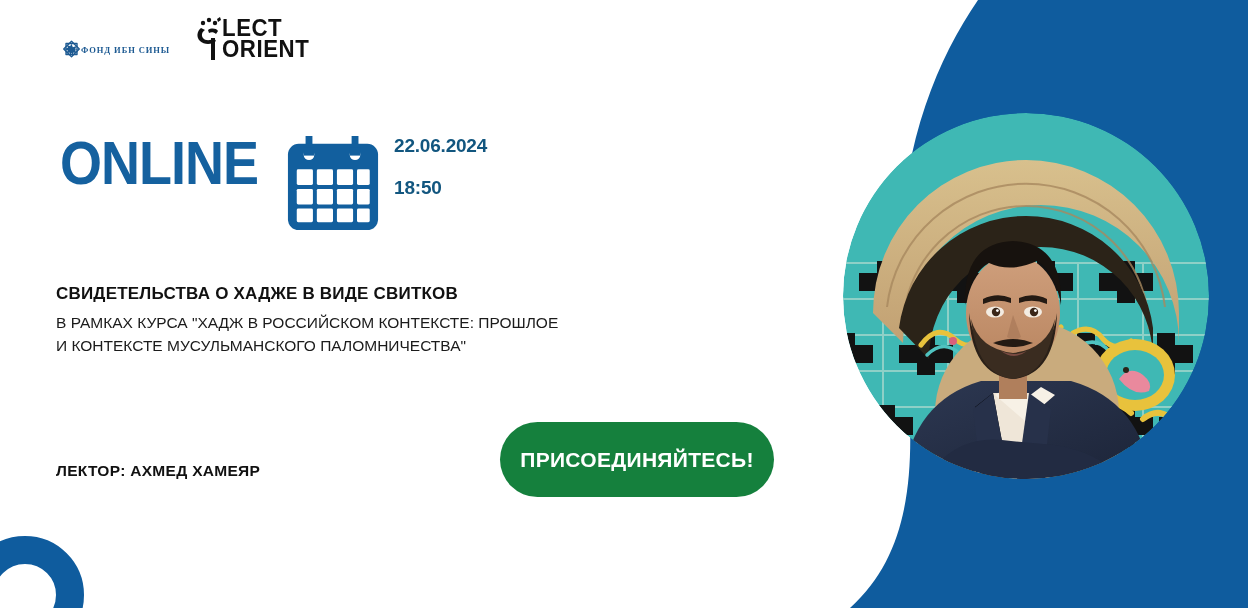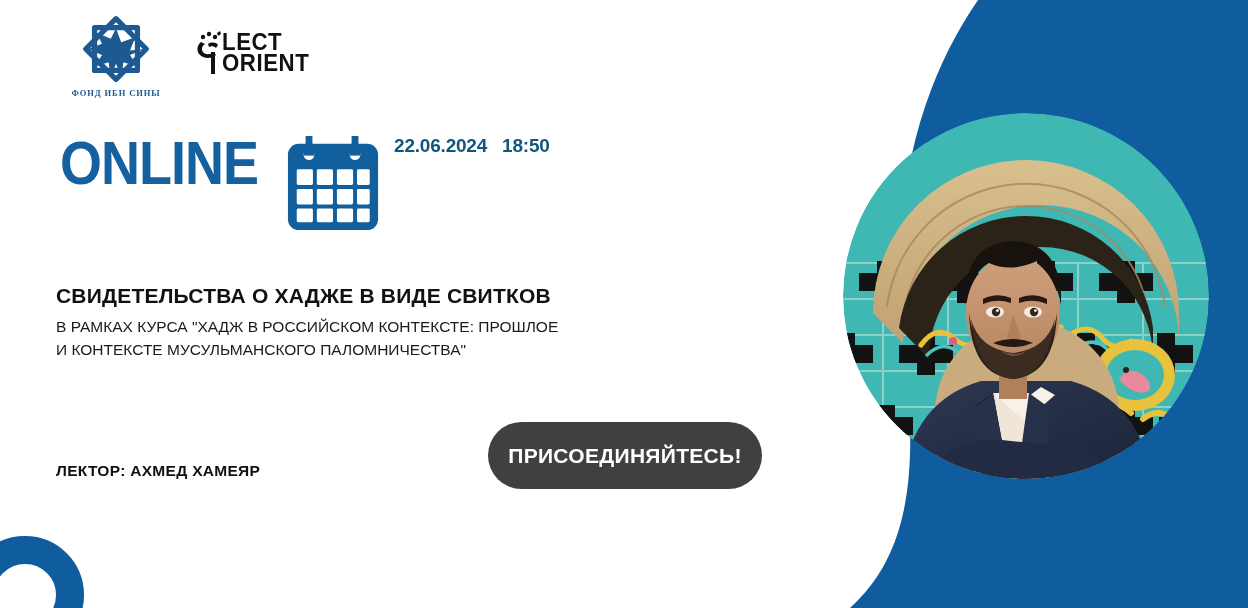--- a/index.html
+++ b/index.html
@@ -49,40 +49,40 @@
     position: absolute;
     left: 62px;
     top: 12px;
     display: flex;
     align-items: flex-start;
     gap: 24px;
     z-index: 4;
   }
   .logo-ibnsina {
     display: flex;
-    flex-direction: column;
+    flex-direction: row;
     align-items: center;
     width: 108px;
   }
   .logo-ibnsina .mark { width: 74px; height: 74px; display: block; }
   .logo-ibnsina .caption {
     font-family: "Liberation Serif", serif;
     font-size: 8.5px;
     font-weight: bold;
     letter-spacing: 0.9px;
     color: #1d5a92;
     margin-top: 2px;
     white-space: nowrap;
   }
 
   .logo-lectorient {
     position: relative;
     display: flex;
     align-items: center;
-    margin-top: 16px;
+    margin-top: 2px;
   }
   .logo-lectorient .glyph { width: 36px; height: 48px; display: block; }
   .logo-lectorient .words {
     display: flex;
     flex-direction: column;
     margin-left: -8px;
     line-height: 0.82;
   }
   .logo-lectorient .words span {
     font-family: "Liberation Sans", sans-serif;
@@ -122,43 +122,43 @@
   }
   .cal-icon {
     margin-left: 26px;
     width: 98px;
     height: 96px;
     display: block;
   }
   .datetime {
     margin-left: 12px;
     display: flex;
-    flex-direction: row;
+    flex-direction: column;
     justify-content: center;
-    gap: 15px;
+    gap: 23px;
   }
   .datetime .dt-date,
   .datetime .dt-time {
     font-size: 19px;
     font-weight: bold;
     color: #12567f;
     letter-spacing: -0.2px;
     line-height: 1;
   }
 
   
   .headline-block {
     position: absolute;
     left: 56px;
     top: 284px;
     width: 620px;
     z-index: 4;
   }
   .headline {
-    font-size: 21px;
+    font-size: 17px;
     font-weight: bold;
     color: #111111;
     letter-spacing: 0.2px;
     line-height: 1.15;
     margin: 0 0 7px 0;
   }
   .subhead {
     font-size: 15.5px;
     font-weight: normal;
     color: #1b1b1b;
@@ -175,27 +175,27 @@
     font-weight: bold;
     color: #111111;
     letter-spacing: 0.3px;
     z-index: 4;
     text-align: right;
   }
 
   
   .cta-button {
     position: absolute;
-    left: 488px;
+    left: 500px;
     top: 422px;
     width: 274px;
-    height: 67px;
+    height: 75px;
     border: none;
     border-radius: 38px;
-    background: #404040;
+    background: #15803d;
     color: #ffffff;
     font-family: "Liberation Sans", sans-serif;
     font-size: 21px;
     font-weight: bold;
     letter-spacing: 0.3px;
     cursor: pointer;
     z-index: 5;
     padding: 0;
   }
 

